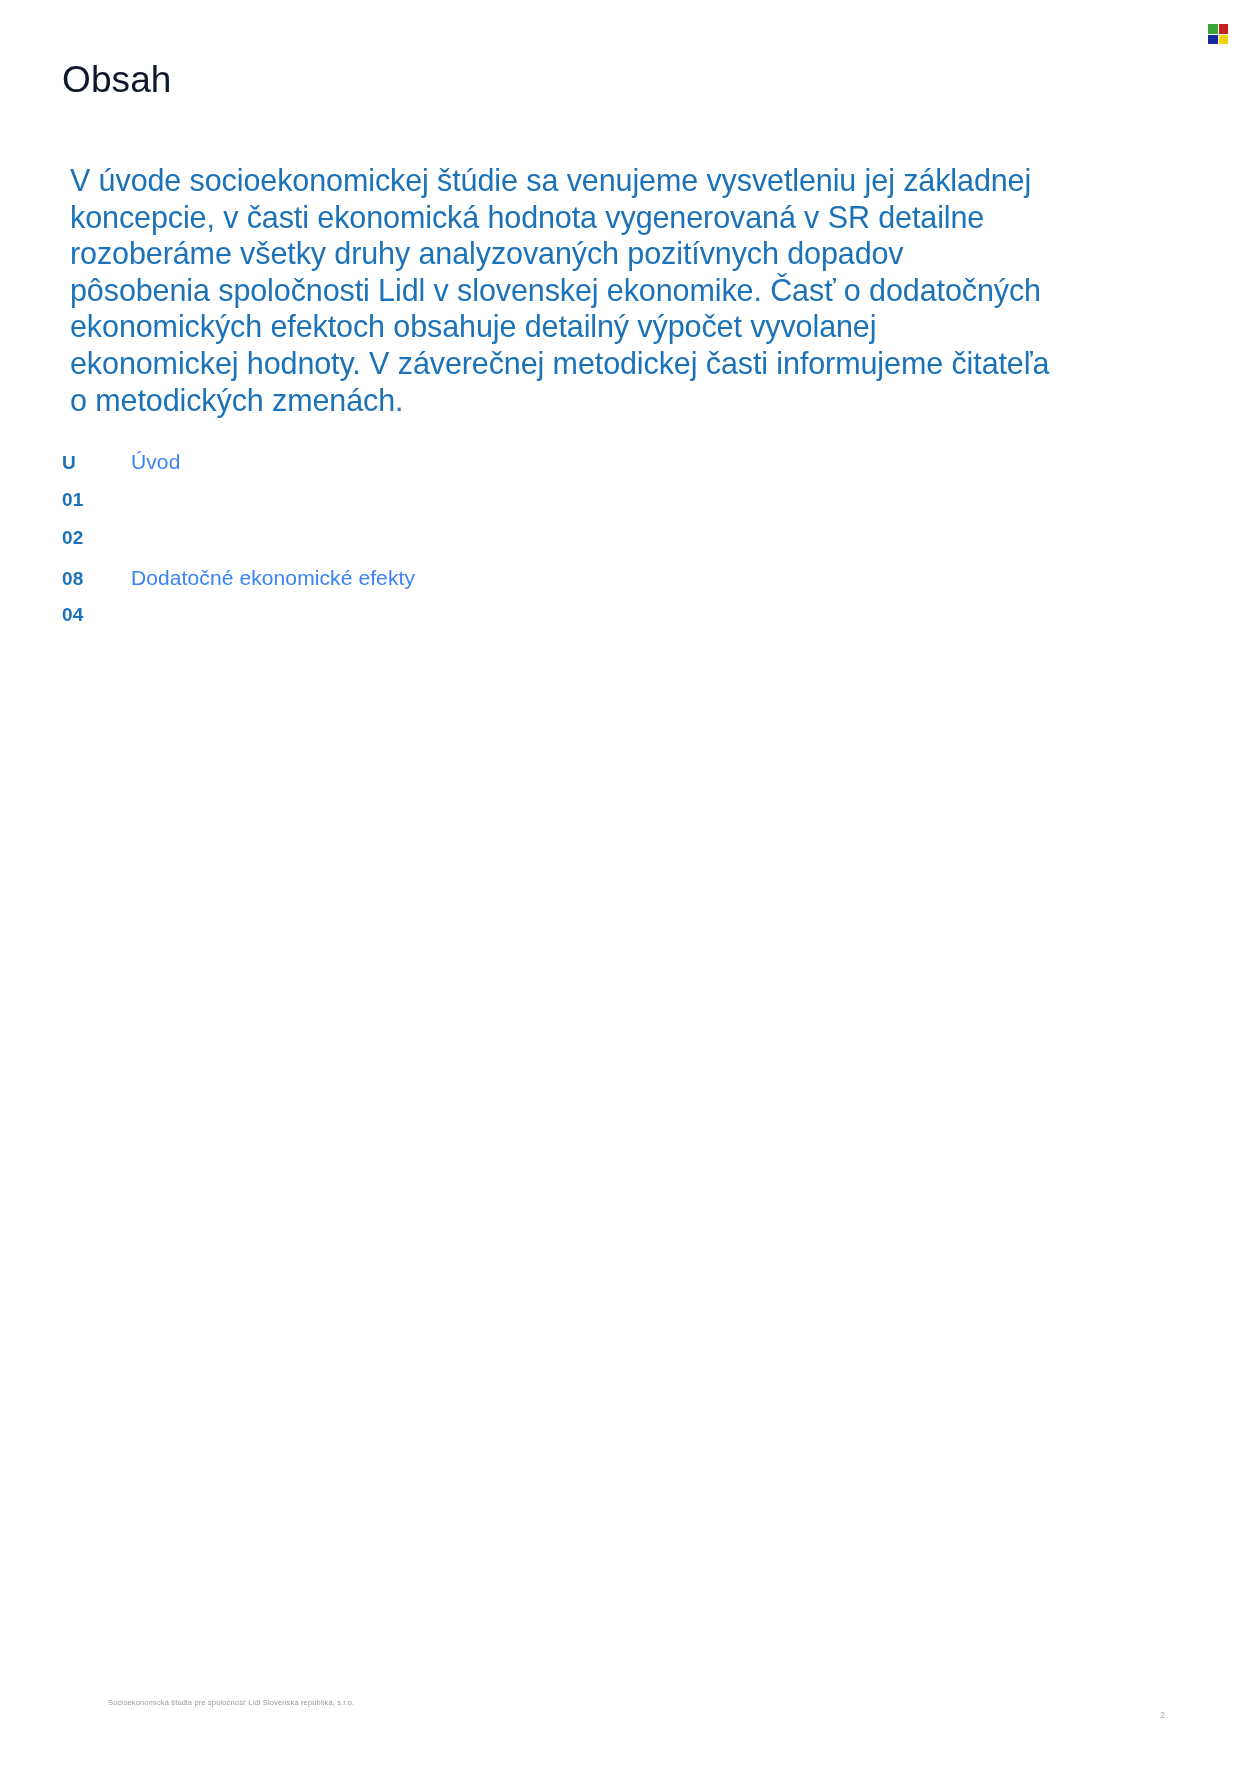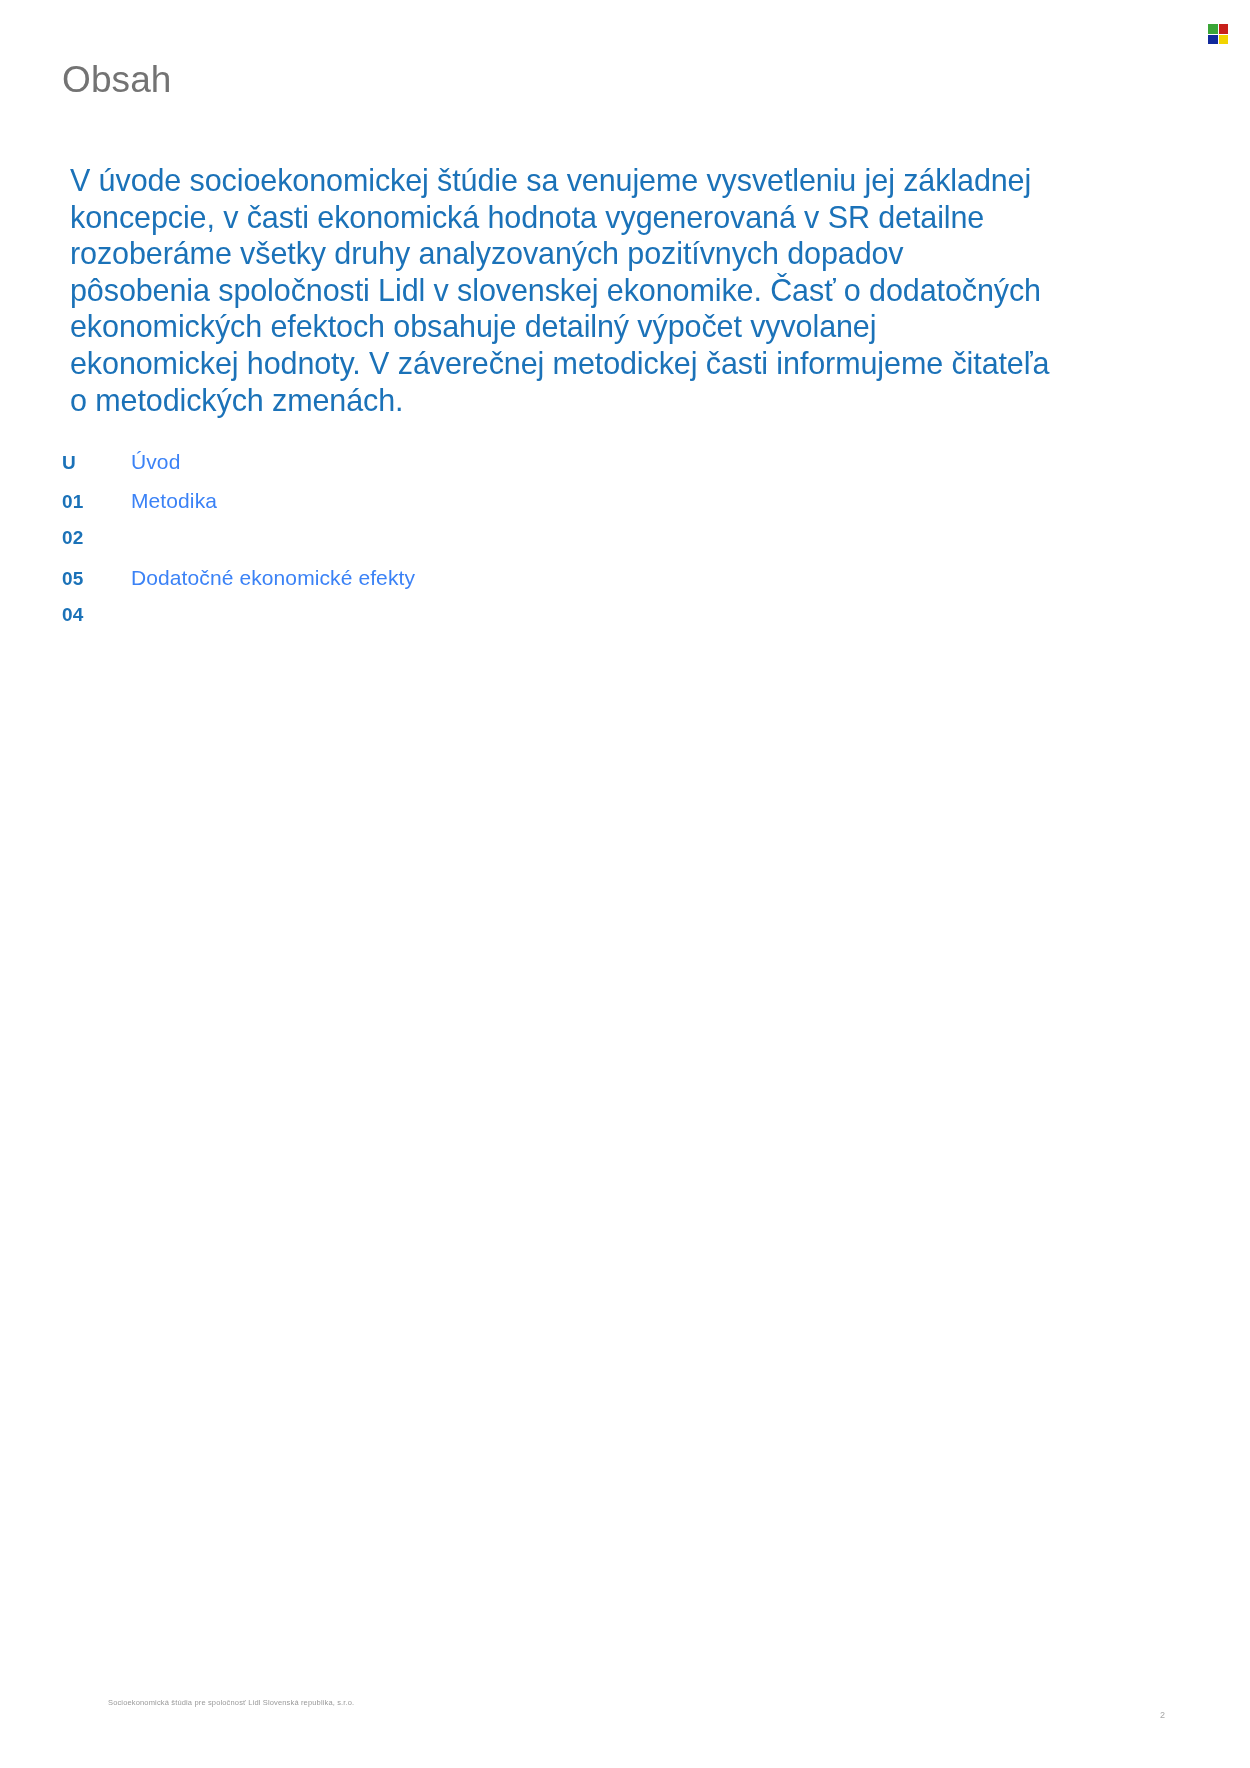--- a/index.html
+++ b/index.html
@@ -39,21 +39,21 @@
 
   
   .page-title {
     position: absolute;
     left: 62px;
     top: 58px;
     margin: 0;
     font-size: 37px;
     line-height: 1.2;
     font-weight: 400;
-    color: #737373;
+    color: #0f172a;
     letter-spacing: 0.1px;
   }
 
   
   .lead {
     position: absolute;
     left: 70px;
     top: 162px;
     width: 980px;
     margin: 0;
@@ -132,27 +132,26 @@
 
   <p class="lead">V úvode socioekonomickej štúdie sa venujeme vysvetleniu jej základnej koncepcie, v časti ekonomická hodnota vygenerovaná v SR detailne rozoberáme všetky druhy analyzovaných pozitívnych dopadov pôsobenia spoločnosti Lidl v slovenskej ekonomike. Časť o dodatočných ekonomických efektoch obsahuje detailný výpočet vyvolanej ekonomickej hodnoty. V záverečnej metodickej časti informujeme čitateľa o metodických zmenách.</p>
 
   <ul class="toc">
     <li class="toc-item">
       <span class="toc-num">U</span>
       <span class="toc-label">Úvod</span>
     </li>
     <li class="toc-item">
       <span class="toc-num">01</span>
-      <span class="toc-label">Metodika</span>
     </li>
     <li class="toc-item">
       <span class="toc-num">02</span>
     </li>
     <li class="toc-item">
-      <span class="toc-num">05</span>
+      <span class="toc-num">08</span>
       <span class="toc-label">Dodatočné ekonomické efekty</span>
     </li>
     <li class="toc-item">
       <span class="toc-num">04</span>
     </li>
   </ul>
 
   <p class="footer-note">Socioekonomická štúdia pre spoločnosť Lidl Slovenská republika, s.r.o.</p>
 
   <p class="page-number">2</p>

